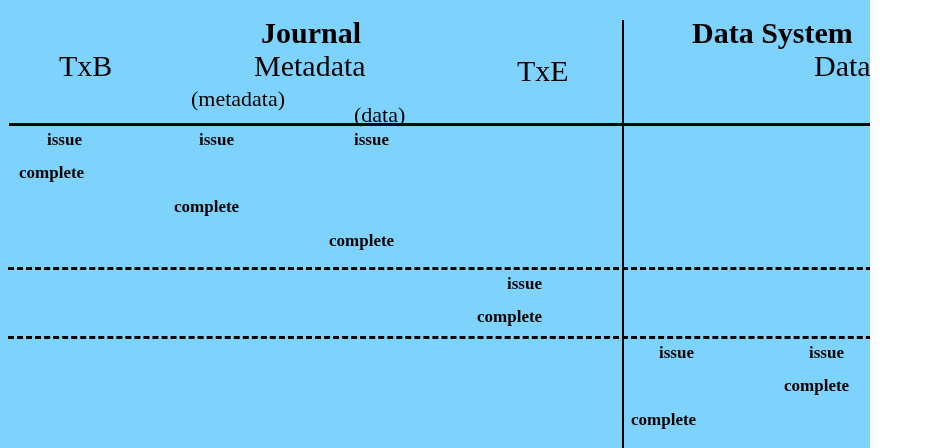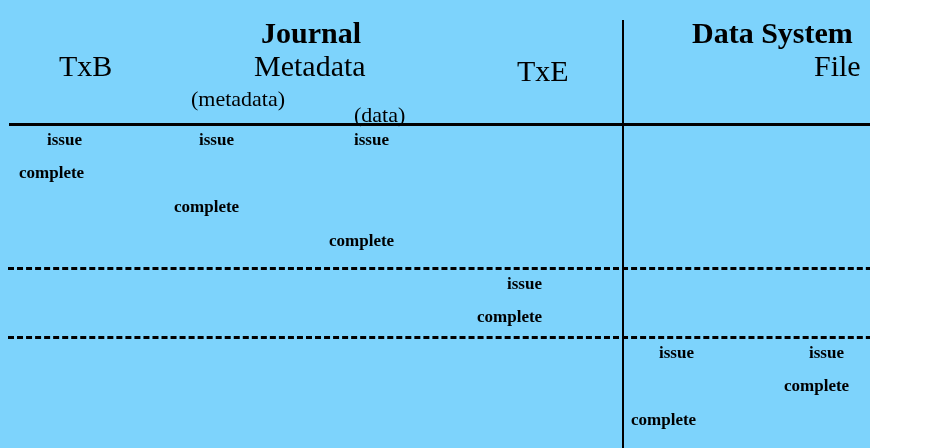--- a/index.html
+++ b/index.html
@@ -101,21 +101,21 @@
 
   <div class="cell hdr-bold h-filesystem">Data System</div>
 
   <div class="cell hdr h-txb">TxB</div>
 
   <div class="cell hdr h-contents">Metadata</div>
 
   <div class="cell hdr h-txe">TxE</div>
 
 
-  <div class="cell hdr h-data">File</div>
+  <div class="cell hdr h-data">Data</div>
 
   <div class="cell hdr-small h-metadata-par">(metadata)</div>
 
   <div class="cell hdr-small h-data-par">(data)</div>
 
   <div class="rule-solid-h"></div>
   <div class="rule-solid-v"></div>
   <div class="rule-dashed d1"></div>
   <div class="rule-dashed d2"></div>
 

